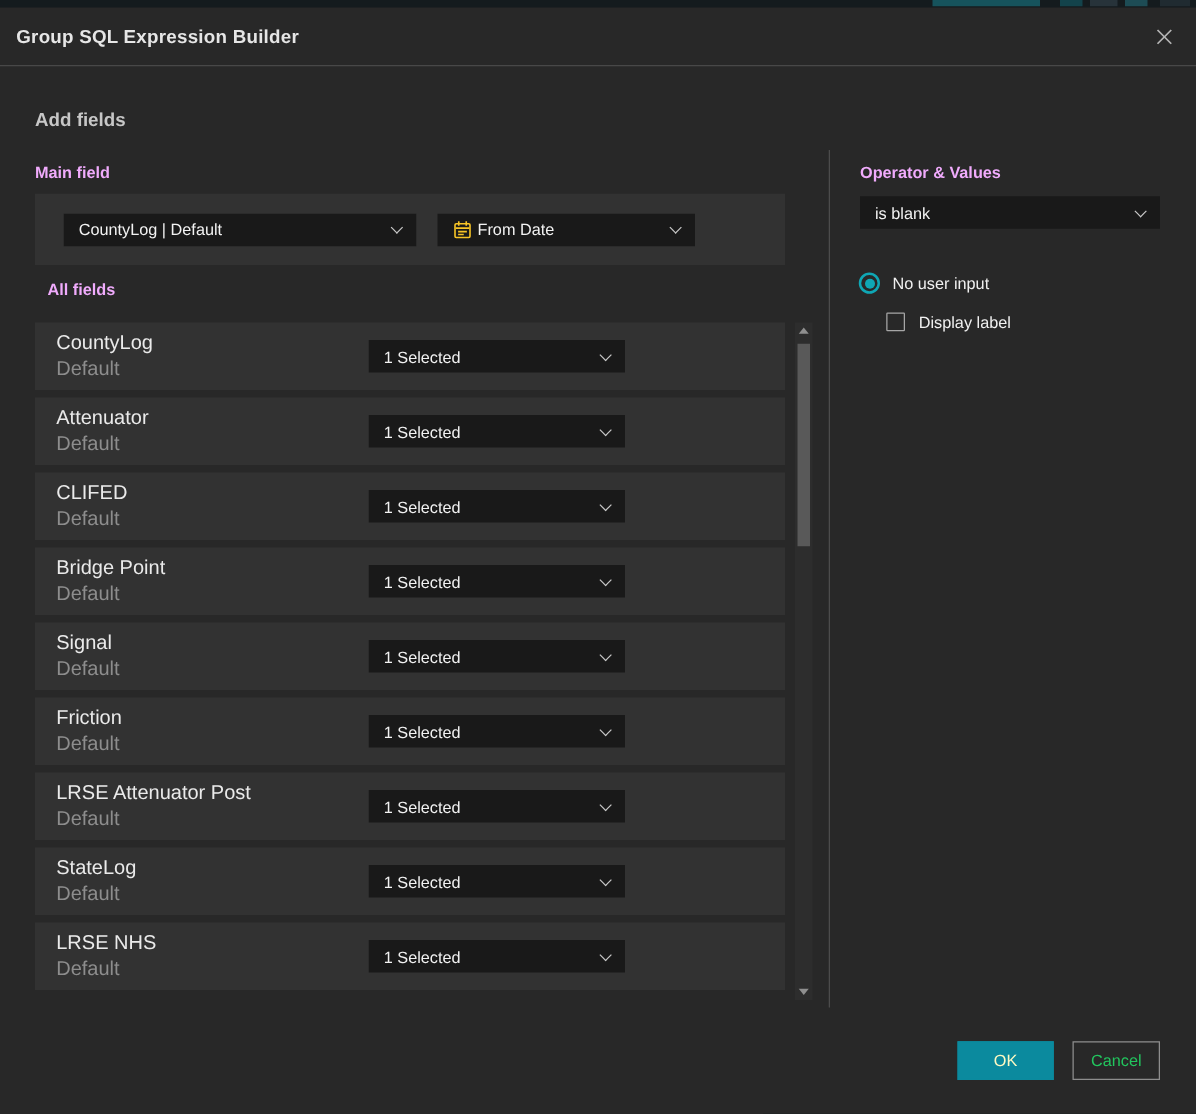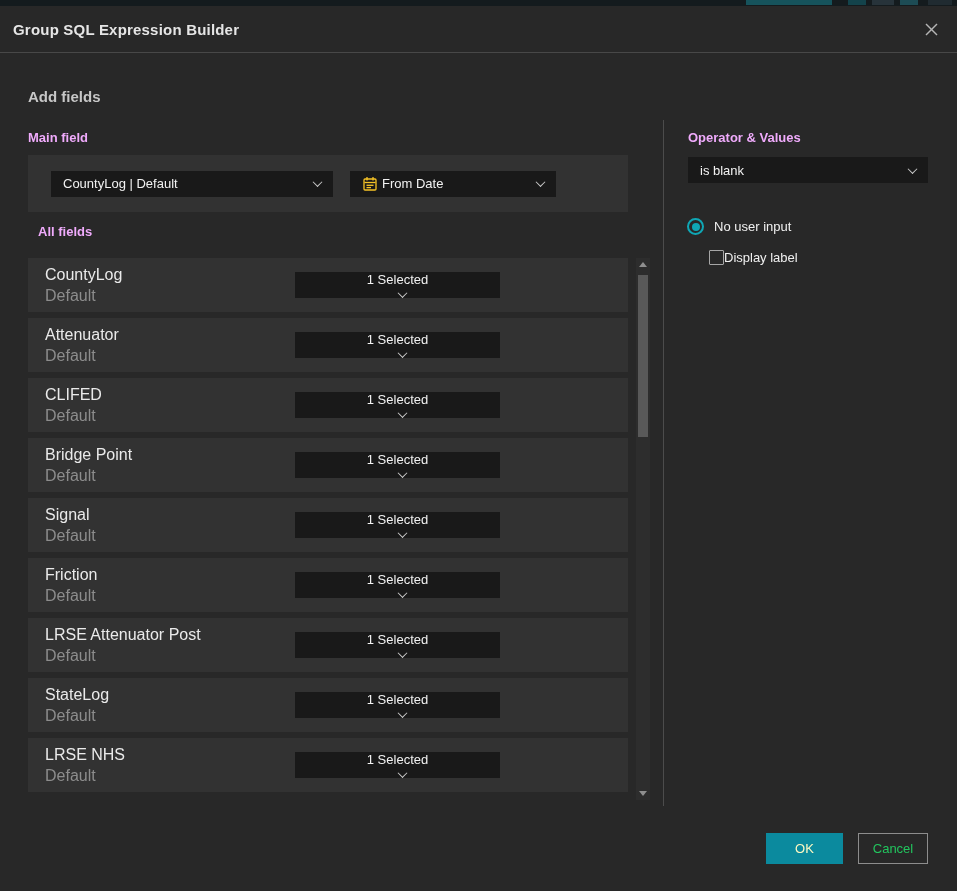--- a/index.html
+++ b/index.html
@@ -65,21 +65,21 @@
   .sel-layer { width:282px;margin-left:11px; }
   .sel-field { width:206px; gap:4px; }
   .cal-icon { flex:0 0 auto; }
 
   .fields-list { position:absolute; left:28px; top:252px; width:600px; }
   .field-row {
     height:54px; background:#323232; position:relative; margin-bottom:6px;
   }
   .field-row .f-name { position:absolute; left:17px; top:8px; font-size:16px; color:#eaeaea; }
   .field-row .f-sub  { position:absolute; left:17px; top:29px; font-size:16px; color:#8d8d8d; }
-  .field-row .select { position:absolute; left:267px; top:14px; width:205px;flex-direction:column; }
+  .field-row .select { position:absolute; left:267px; top:14px; width:205px; }
 
   
   .scrollbar {
     position:absolute; left:636px; top:252px; width:14px; height:542px;
     background:#2d2d2d;
   }
   .sb-arrow { position:absolute; left:3px; width:0; height:0; }
   .sb-up   { top:4px;    border-left:4px solid transparent; border-right:4px solid transparent; border-bottom:5px solid #8f8f8f; }
   .sb-down { bottom:4px; border-left:4px solid transparent; border-right:4px solid transparent; border-top:5px solid #8f8f8f; }
   .sb-thumb { position:absolute; left:2px; top:17px; width:10px; height:162px; background:#595959; }
@@ -89,21 +89,21 @@
   .right-col .sel-operator { position:absolute; left:688px; top:151px; width:240px; }
 
   .radio-row { position:absolute; left:687px; top:212px; display:flex; align-items:center; gap:10px; cursor:pointer; }
   .radio-outer {
     width:17px; height:17px; border-radius:50%;
     border:2px solid #0fa7b5; display:flex; align-items:center; justify-content:center;
   }
   .radio-dot { width:8px; height:8px; border-radius:50%; background:#0fa7b5; }
   .radio-label { font-size:13px; color:#f0f0f0; }
 
-  .checkbox-row { position:absolute; left:709px; top:244px; display:flex; align-items:center; cursor:pointer; }
+  .checkbox-row { position:absolute; left:709px; top:244px; display:flex; align-items:center; gap:11px; cursor:pointer; }
   .checkbox-box { width:15px; height:15px; border:1px solid #a6a6a6; background:transparent; border-radius:1px; }
   .checkbox-label { font-size:13px; color:#f0f0f0; }
 
   .footer-btn {
     position:absolute; top:827px; height:31px; font-size:13px; cursor:pointer;
     font-family:"Liberation Sans", sans-serif;
     display:flex; align-items:center; justify-content:center;
   }
   .btn-ok { left:766px; width:77px; background:#0b8a9e; color:#fef9c3; border:1px solid #0b8a9e; }
   .btn-cancel { left:858px; width:70px; background:transparent; color:#22c55e; border:1px solid #8d8d8d; }

